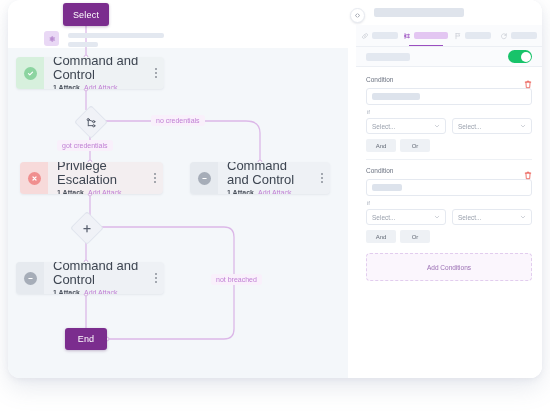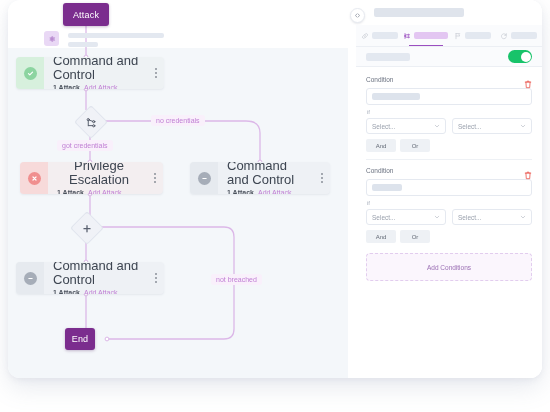--- a/index.html
+++ b/index.html
@@ -42,21 +42,21 @@
     position:absolute;
     background:#7b2d8e;
     color:#ffffff;
     border-radius:3px;
     font-size:9px;
     display:flex;align-items:center;justify-content:center;
     letter-spacing:.2px;
     box-shadow:0 1px 3px rgba(80,40,100,.3);
   }
   .terminal.start{left:55px;top:3px;width:46px;height:23px;}
-  .terminal.end{left:57px;top:328px;width:30px;height:22px;}
+  .terminal.end{left:57px;top:328px;width:42px;height:22px;}
 
   
   .skel-row{position:absolute;left:36px;top:31px;width:180px;height:18px;}
   .skel-badge{
     position:absolute;left:0;top:0;width:15px;height:15px;border-radius:3px;
     background:#e9d8f5;display:flex;align-items:center;justify-content:center;
   }
   .skel-badge svg{width:8px;height:8px;}
   .skel-line{position:absolute;background:#e3e8f0;border-radius:2px;height:5px;}
   .skel-line.l1{left:24px;top:2px;width:96px;}
@@ -72,21 +72,21 @@
     overflow:hidden;
   }
   .step .icon-pad{
     width:28px;flex:0 0 28px;
     display:flex;align-items:center;justify-content:center;
     background:#e6eaef;
   }
   .step.ok .icon-pad{background:#d7f0dd;}
   .step.err .icon-pad{background:#f7dada;}
   .step.ok{background:#eef2f4;}
-  .step.err{background:#f3eef0;text-align:center;}
+  .step.err{background:#f3eef0;}
   .badge-circle{
     width:13px;height:13px;border-radius:50%;
     display:flex;align-items:center;justify-content:center;
   }
   .badge-circle.green{background:#8cd4a0;}
   .badge-circle.red{background:#f08f8f;}
   .badge-circle.grey{background:#a6adb8;}
   .badge-circle svg{width:7px;height:7px;}
 
   .step .body{
@@ -265,21 +265,21 @@
           <circle cx="82" cy="162" r="1.9"></circle>
           <circle cx="252" cy="162" r="1.9"></circle>
           <circle cx="82" cy="194" r="1.9"></circle>
           <circle cx="78" cy="262" r="1.9"></circle>
           <circle cx="78" cy="294" r="1.9"></circle>
           <circle cx="99" cy="339" r="1.9"></circle>
         </g>
       </svg>
 
       <div class="terminal start">
-        <span>Attack</span>
+        <span>Select</span>
       </div>
 
       <div class="skel-row">
         <div class="skel-badge">
           <svg viewBox="0 0 16 16" fill="#b07ecb">
               <path d="M8 5.2A2.8 2.8 0 1 0 8 10.8 2.8 2.8 0 0 0 8 5.2zm0 4.2A1.4 1.4 0 1 1 8 6.6a1.4 1.4 0 0 1 0 2.8z"></path>
               <path d="M13.4 8c0-.3 0-.6-.1-.9l1.2-.9-1.4-2.4-1.4.6a5 5 0 0 0-1.5-.9L10 2.1H7.2l-.2 1.4c-.5.2-1 .5-1.5.9l-1.4-.6L2.7 6.2l1.2.9a5 5 0 0 0 0 1.8l-1.2.9 1.4 2.4 1.4-.6c.4.4 1 .7 1.5.9l.2 1.4H10l.2-1.4c.5-.2 1-.5 1.5-.9l1.4.6 1.4-2.4-1.2-.9c.1-.3.1-.6.1-.9z" opacity=".55"></path>
             </svg>
         </div>
         <div class="skel-line l1"></div>

